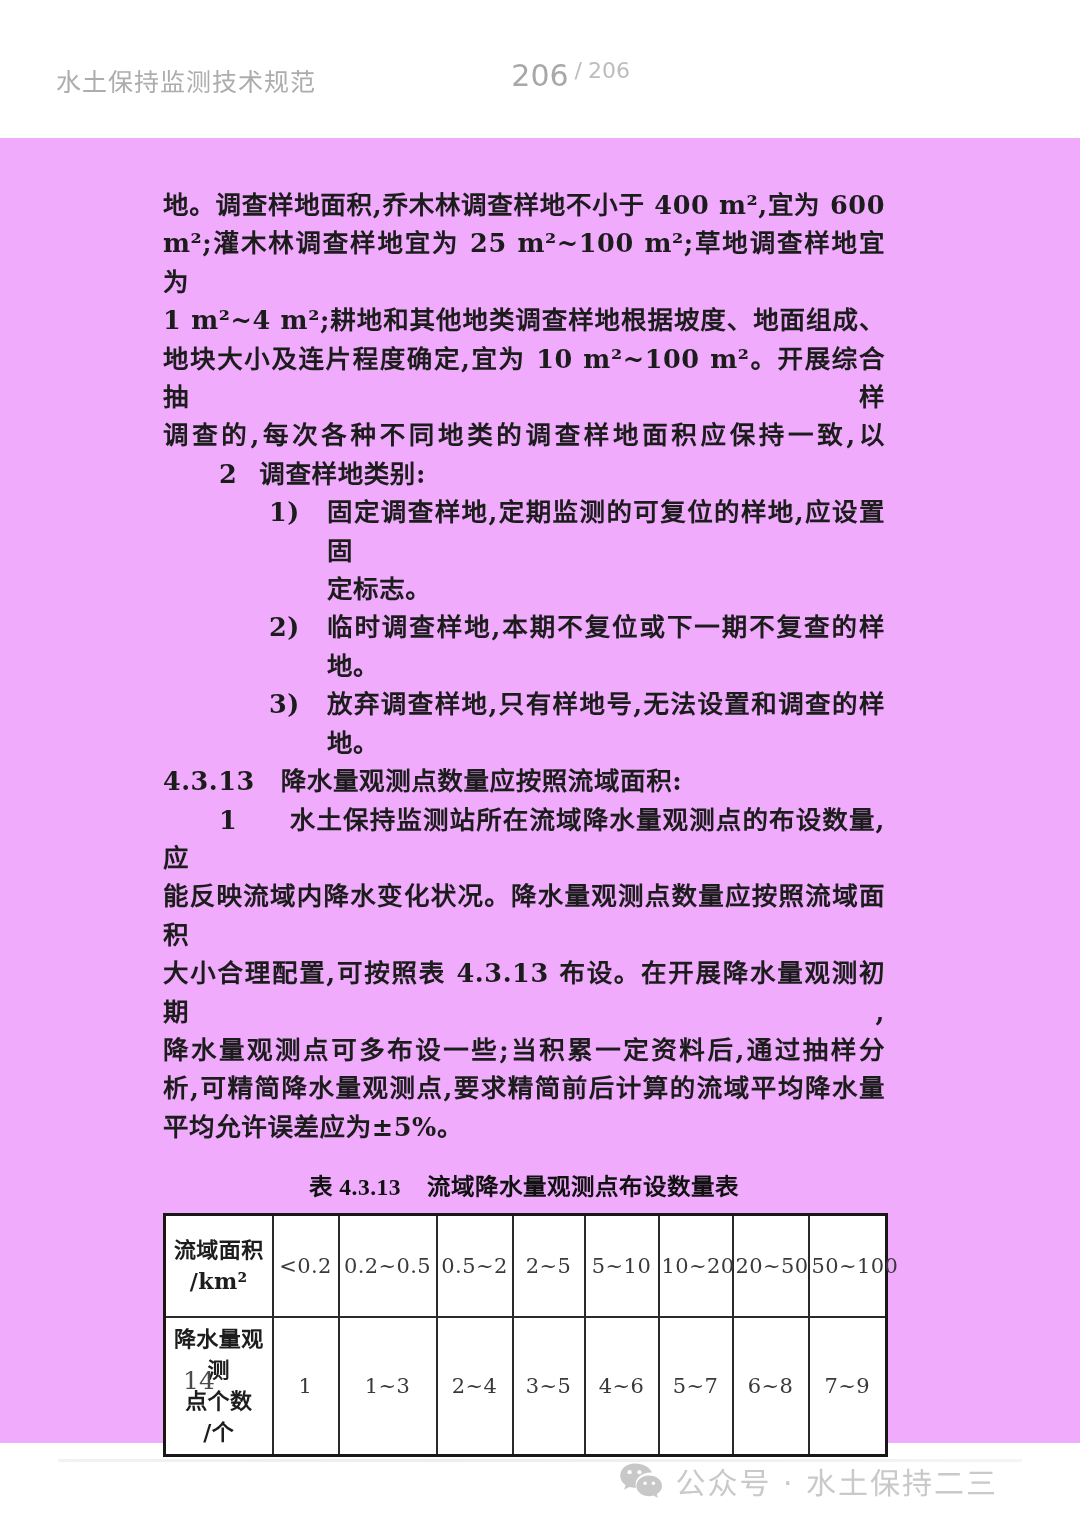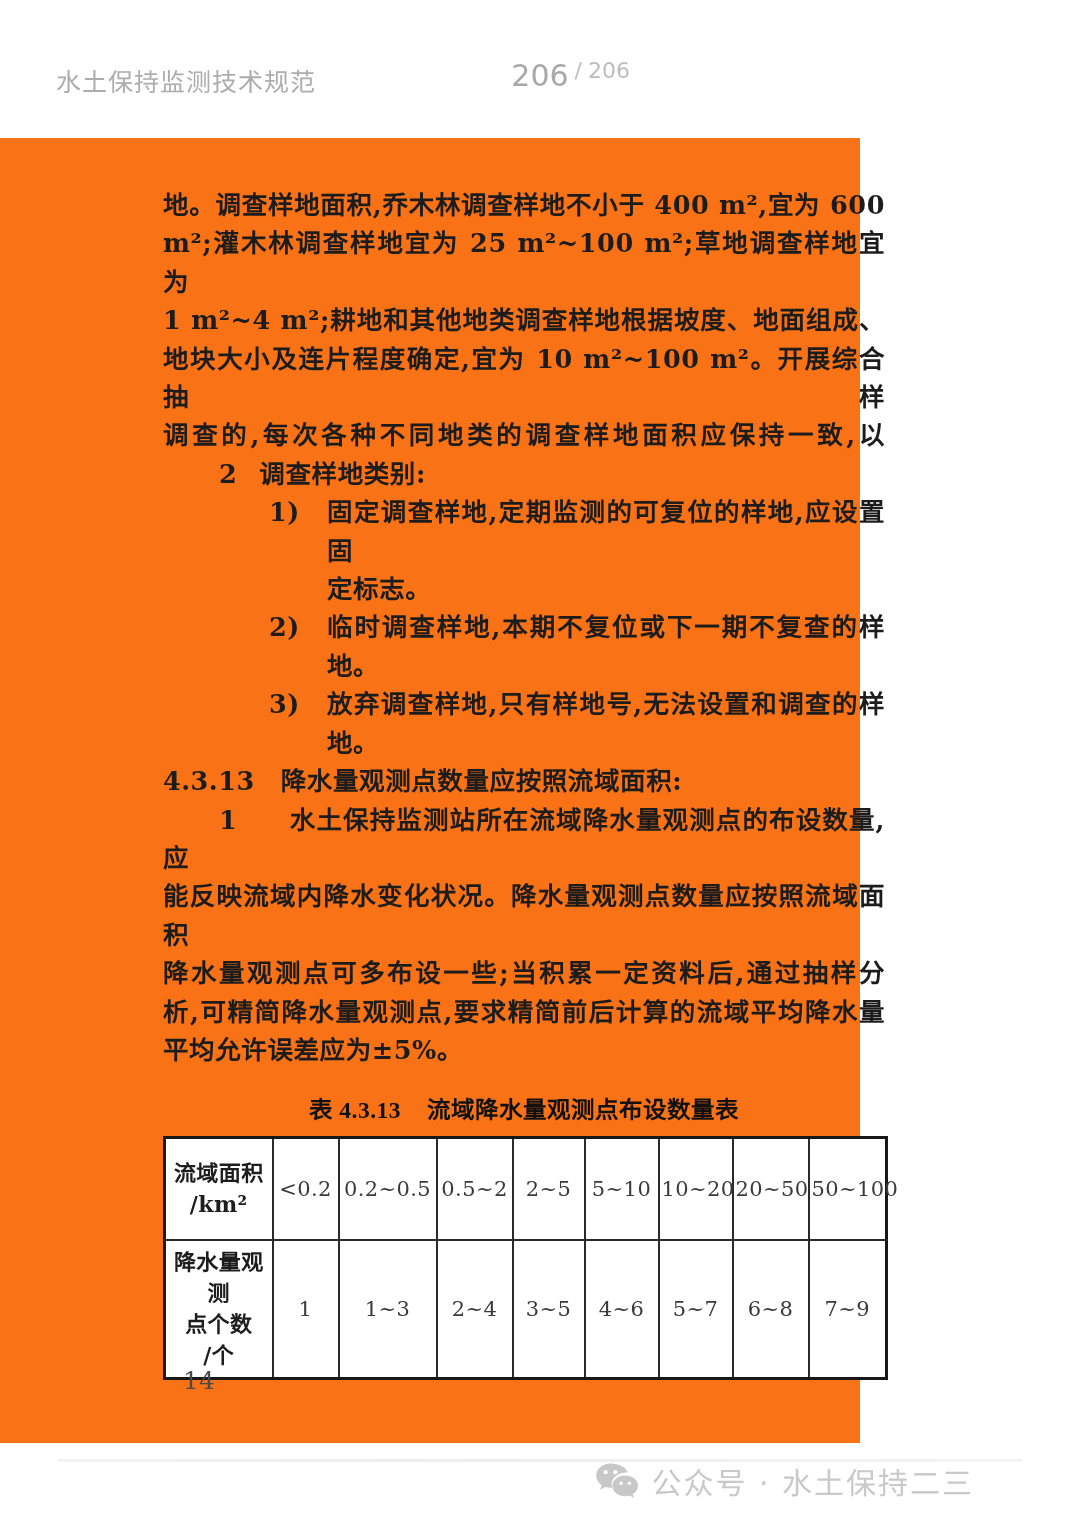--- a/index.html
+++ b/index.html
@@ -48,23 +48,23 @@
     gap: 6px;
   }
   .pager .cur { font-size: 30px; color: #a8a8a8; }
   .pager .sep { font-size: 22px; color: #bdbdbd; }
   .pager .tot { font-size: 22px; color: #bdbdbd; }
 
   
   .page-sheet {
     position: absolute;
     top: 138px; left: 0;
-    width: 860px;
+    width: 1080px;
     height: 1305px;
-    background: #f97316;
+    background: #f0abfc;
   }
   .page-body {
     position: absolute;
     left: 163px;
     top: 48px;
     width: 722px;
   }
 
   
   .para, .sub-para, .list-item, .heading-line {
@@ -171,20 +171,21 @@
     font-size: 25px;
     color: #4a4a4a;
   }
 
   
   .footer-bar {
     position: absolute;
     left: 0; top: 1443px;
     width: 1012px;
     height: 84px;
+    padding-left: 24px;
   }
   .footer-rule {
     position: absolute;
     left: 58px; top: 16px;
     width: 964px;
     height: 3px;
     background: linear-gradient(to right, #f2f2f2, #ededed 40%, #f4f4f4);
   }
   .wm {
     position: absolute;
@@ -249,20 +250,21 @@
 
     </div>
 
     <p class="heading-line">
       <span class="sec">4.3.13</span><span>降水量观测点数量应按照流域面积:</span>
     </p>
 
     <div>
       <p class="para flow"><span class="first-line-ind"></span><span class="num-lead">1</span><span class="first-line-ind narrow"></span><span>水土保持监测站所在流域降水量观测点的布设数量,应</span></p>
       <p class="para flow">能反映流域内降水变化状况。降水量观测点数量应按照流域面积</p>
+      <p class="para flow">大小合理配置,可按照表 4.3.13 布设。在开展降水量观测初期,</p>
       <p class="para flow">降水量观测点可多布设一些;当积累一定资料后,通过抽样分</p>
       <p class="para flow">析,可精简降水量观测点,要求精简前后计算的流域平均降水量</p>
       <p class="para flow-last">平均允许误差应为±5%。</p>
     </div>
 
     <div class="table-caption">
       <span class="caption-no">表 4.3.13</span><span>流域降水量观测点布设数量表</span>
     </div>
 
     <table class="obs-table">

